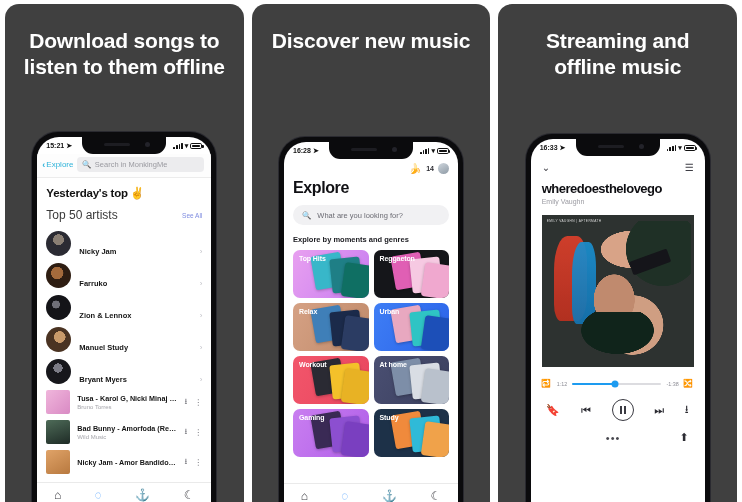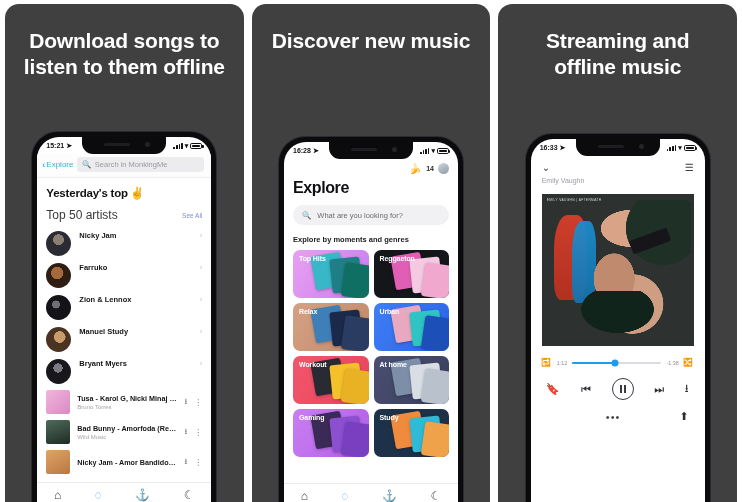--- a/index.html
+++ b/index.html
@@ -105,21 +105,21 @@
     font-size:7.5px; color:#9a9aa0;
   }
   .sec-title { font-size:11.5px; font-weight:bold; color:#111; padding:8px 9px 5px 9px; letter-spacing:-0.2px; }
   .sec-head {
     display:flex; align-items:center; justify-content:space-between;
     padding:3px 9px 5px 9px;
   }
   .sec-head .lbl { font-size:12px; color:#3a3a3a; }
   .sec-head .all { font-size:6.5px; color:#7f8ce0; }
   .artist-row {
-    display:flex; align-items:flex-start; gap:8px;
+    display:flex; align-items:flex-end; gap:8px;
     padding:3.5px 9px;
   }
   .avatar { width:25px; height:25px; border-radius:50%; flex:0 0 auto; background:#2a2a35; }
   .artist-name { flex:1; font-size:7.5px; color:#141414; font-weight:bold; }
   .chev-r { color:#c2c2c8; font-size:8px; }
   .song-row { display:flex; align-items:center; gap:7px; padding:3px 9px; }
   .cover { width:24px; height:24px; border-radius:2px; flex:0 0 auto; }
   .song-meta { flex:1; overflow:hidden; }
   .song-title { font-size:7.2px; color:#141414; font-weight:bold; white-space:nowrap; overflow:hidden; text-overflow:ellipsis; }
   .song-sub { font-size:6px; color:#a4a4aa; margin-top:1px; }
@@ -469,20 +469,21 @@
                 <i></i>
               </span>
           </span>
         </div>
 
         <div class="p3top">
           <span class="ic">⌄</span>
           <span class="ic">☰</span>
         </div>
 
+        <div class="track-title">wheredoesthelovego</div>
         <div class="track-artist">Emily Vaughn</div>
 
         <div class="artwrap">
           <div class="art">
             <span class="tag">EMILY VAUGHN  |  AFTERMATH</span>
             <span class="ghost-r"></span>
             <span class="ghost-b"></span>
             <span class="figure"></span>
             <span class="hair"></span>
             <span class="glasses"></span>

